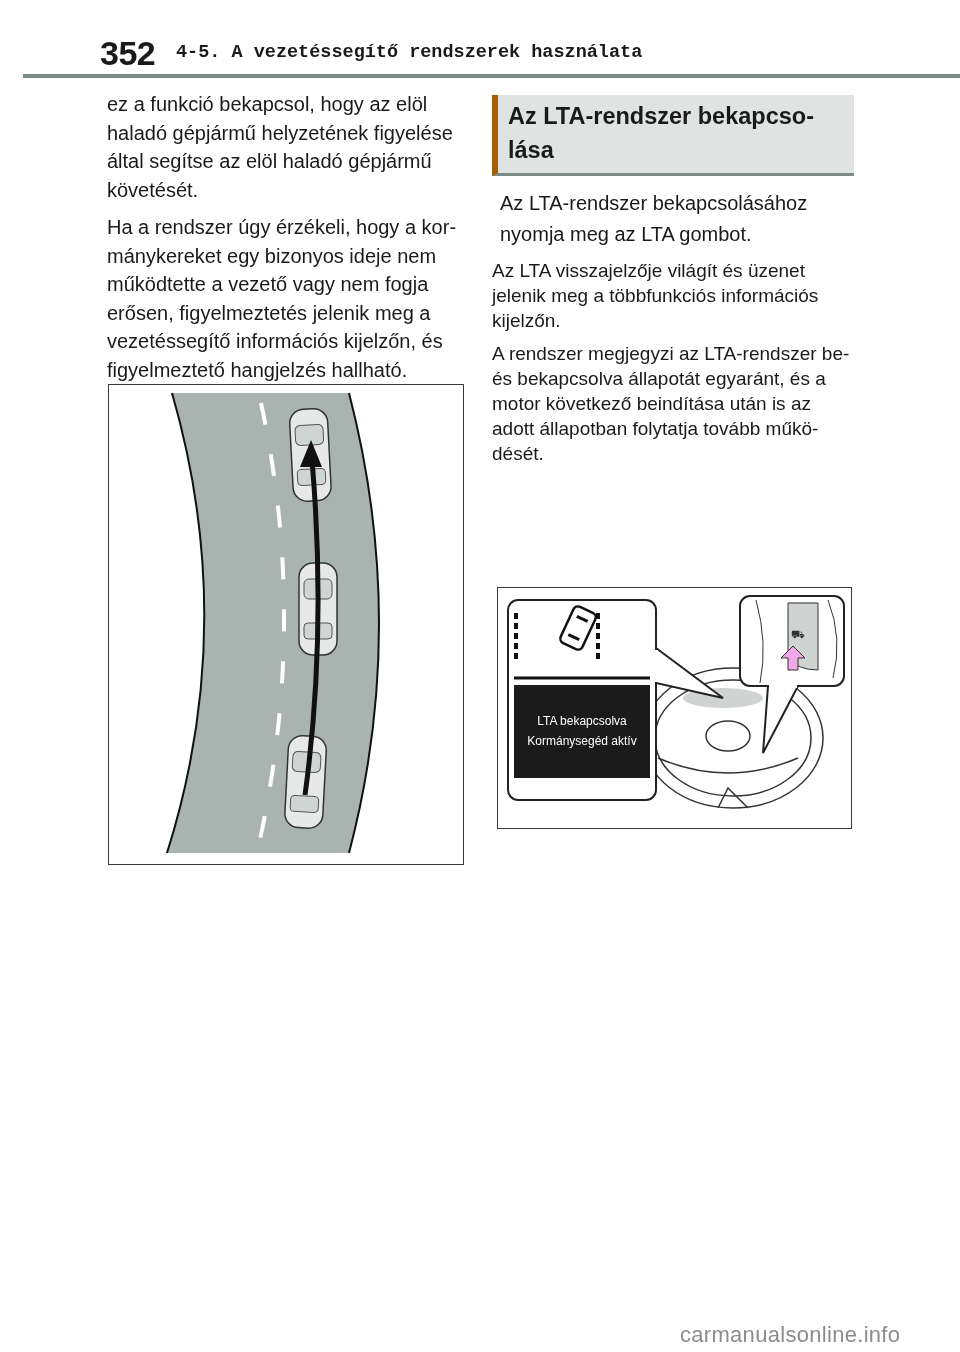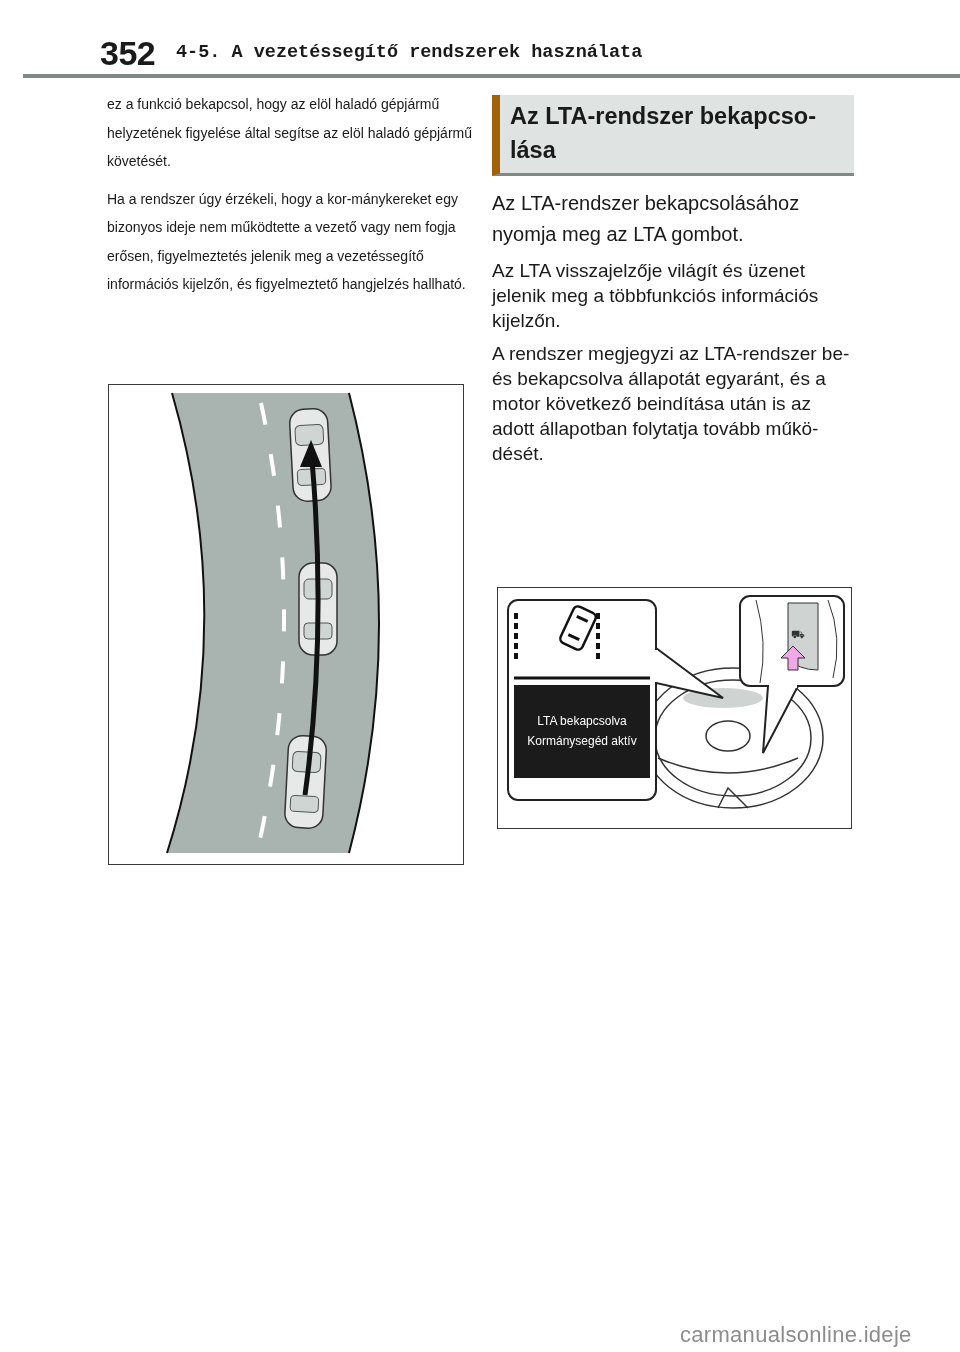--- a/index.html
+++ b/index.html
@@ -4,26 +4,26 @@
 <style>
   html, body { margin:0; padding:0; background:#ffffff; }
   body { width:960px; height:1352px; position:relative; overflow:hidden;
          font-family:"Liberation Sans", sans-serif; color:#1a1a1a; }
   .header { position:absolute; left:0; top:0; width:784px; height:80px;margin-left:23px; }
   .page-num { position:absolute; left:77px; top:34px; font-size:34px; font-weight:bold; letter-spacing:-0.5px; }
   .section-title { position:absolute; left:153px; top:42px; font-size:18.5px; font-weight:bold;font-family:Liberation Mono, monospace; }
   .rule { position:absolute; left:0; top:74px; width:960px; height:4px; background:#7d8a86; }
 
   .col-left { position:absolute; left:107px; top:90px; width:365px; }
-  .col-left p { margin:0 0 9px 0; font-size:14px; line-height:28.5px; }
+  .col-left p { margin:0 0 9px 0; font-size:20px; line-height:28.5px; }
 
   .col-right { position:absolute; left:492px; top:95px; width:362px; }
-  .heading-box { background:#dfe3e2; border-left:8px solid #a16207; border-bottom:3px solid #7d8a86;
+  .heading-box { background:#dfe3e2; border-left:6px solid #a16207; border-bottom:3px solid #7d8a86;
                  padding:4px 10px 6px 10px; font-weight:bold; font-size:23.5px; line-height:34px; }
-  .lead { font-size:20px; line-height:31px; margin:12px 0 8px 0; }
+  .lead { font-size:20px; line-height:31px; margin:12px 0 8px 8px; }
   .body { font-size:19px; line-height:25px; margin:0 0 8px 0; }
 
   .fig { position:absolute; border:1.5px solid #3a3a3a; background:#fff; }
   .fig1 { left:108px; top:384px; width:354px; height:479px; }
   .fig2 { left:497px; top:587px; width:353px; height:240px; }
   .fig svg { display:block; }
 
   .watermark { position:absolute; left:680px; top:1322px; font-size:22px; color:#8c8c8c; letter-spacing:0.3px; }
 </style>
 </head>
@@ -105,13 +105,13 @@
       <rect x="271" y="95" width="28" height="5" fill="#fff"></rect>
       <path d="M290 15 L 290 70 Q 300 82 320 82 L 320 15 Z" fill="#cfd3d2" stroke="#333"></path>
       <path d="M258 12 Q 270 55 262 95" fill="none" stroke="#333"></path>
       <path d="M330 12 Q 345 50 335 90" fill="none" stroke="#333"></path>
       <text x="293" y="50" font-size="11" fill="#333" font-family="DejaVu Sans, sans-serif">⛟</text>
       <polygon points="295,58 283,70 290,70 290,82 300,82 300,70 307,70" fill="#f0a8e8" stroke="#333" stroke-width="1"></polygon>
     </g>
   </svg>
 </div>
 
-<div class="watermark">carmanualsonline.ideje</div>
+<div class="watermark">carmanualsonline.info</div>
 
 </body></html>

